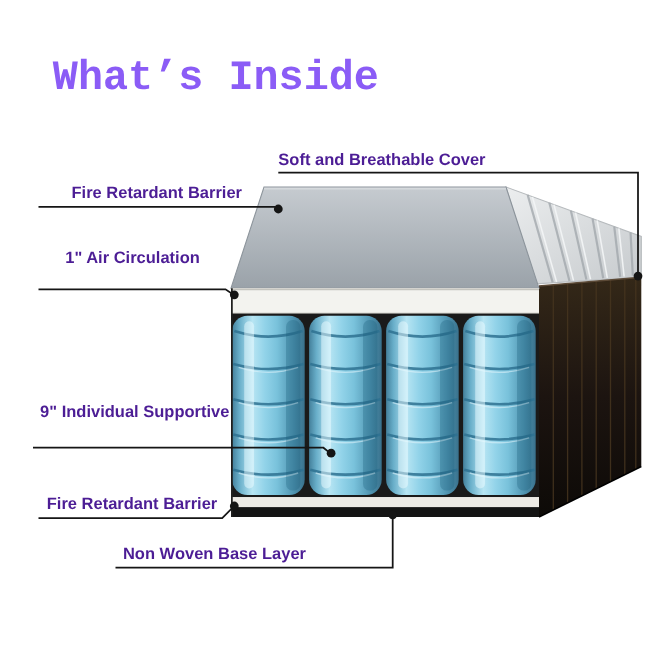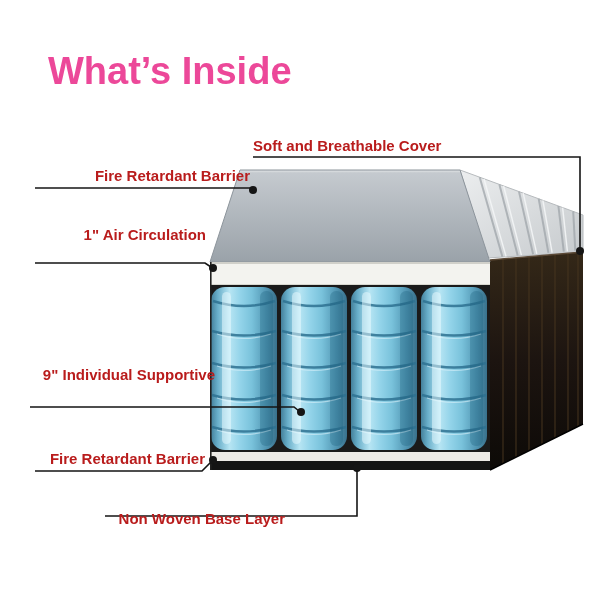--- a/index.html
+++ b/index.html
@@ -1,23 +1,23 @@
 <!DOCTYPE html>
 <html><head>
 <meta charset="utf-8">
 <style>
   html,body{margin:0;padding:0;background:#ffffff;}
   #page{position:relative;width:600px;height:600px;background:#ffffff;overflow:hidden;
         font-family:"Liberation Sans",sans-serif;}
   #page svg{position:absolute;left:0;top:0;}
   #title{position:absolute;left:48px;top:50px;
-         font-family:Liberation Sans, sans-serif;
-         font-weight:bold;font-size:38px;color:#ec4899;}
-  .label{position:absolute;font-weight:bold;font-size:15px;line-height:18px;color:#b91c1c;}
-  .center{text-align:right;}
+         font-family:Liberation Mono, monospace;
+         font-weight:bold;font-size:38px;color:#8b5cf6;}
+  .label{position:absolute;font-weight:bold;font-size:15px;line-height:18px;color:#4c1d95;}
+  .center{text-align:center;}
 </style>
 </head>
 <body>
 
 <div id="page">
 
   <svg width="600" height="600" viewBox="0 0 600 600">
     <defs>
       <linearGradient id="cylGrad" x1="0" y1="0" x2="1" y2="0">
         <stop offset="0" stop-color="#44809b"></stop>
@@ -148,17 +148,17 @@
   </div>
 
   <div class="label center" style="left:30px;top:366px;width:185px;">
     <div>9" Individual Supportive</div>
   </div>
 
   <div class="label center" style="left:35px;top:450px;width:170px;">
     <span>Fire Retardant Barrier</span>
   </div>
 
-  <div class="label center" style="left:105px;top:495px;width:180px;margin-top:15px;">
+  <div class="label center" style="left:105px;top:495px;width:180px;">
     <span>Non Woven Base Layer</span>
   </div>
 
 </div>
 
 </body></html>

